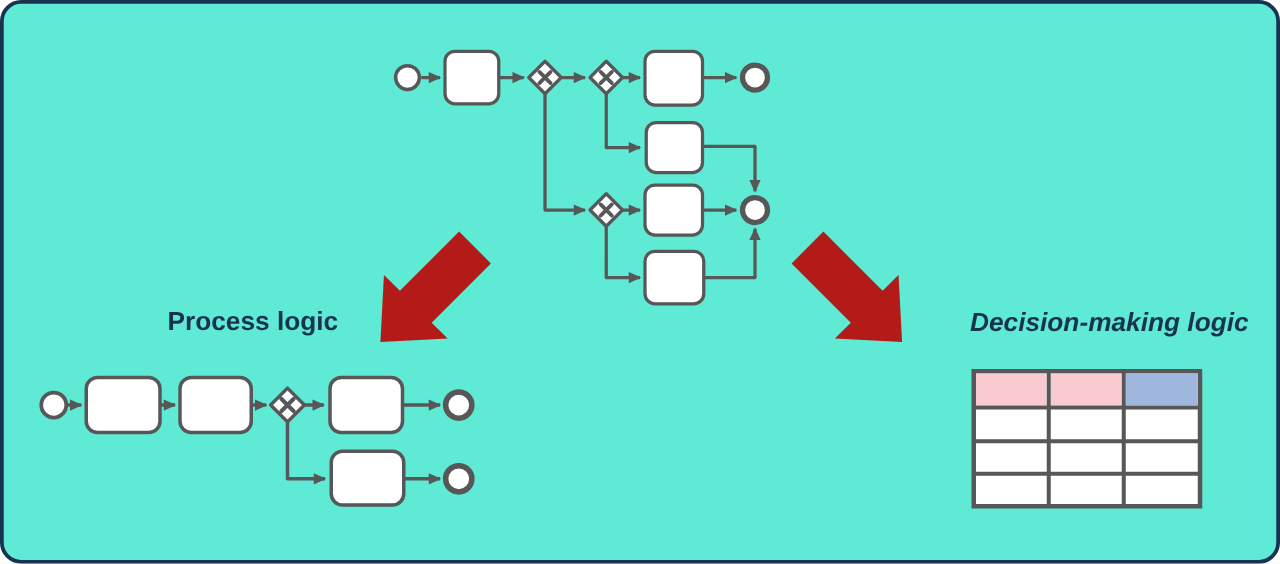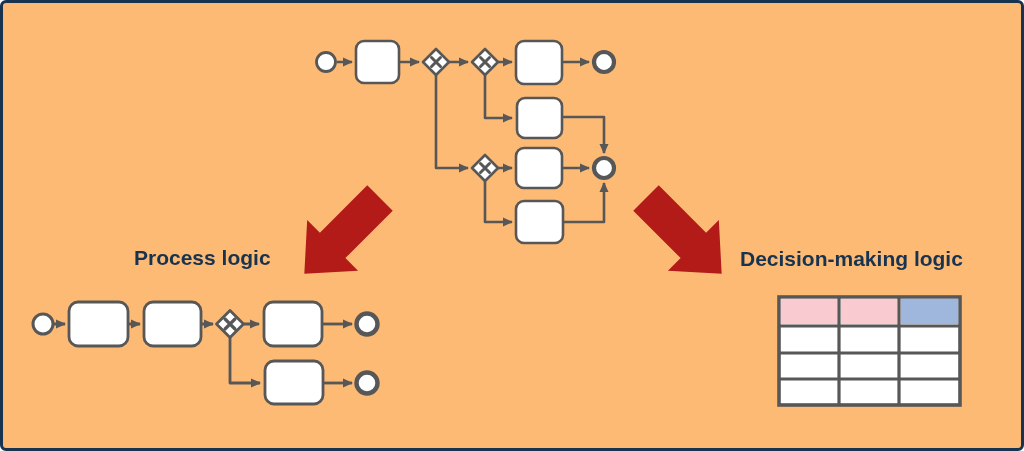--- a/index.html
+++ b/index.html
@@ -7,42 +7,42 @@
     padding: 0;
     background: #ffffff;
     font-family: "Liberation Sans", sans-serif;
   }
   .frame {
     position: relative;
     width: 1024px;
     height: 451px;
     box-sizing: border-box;
     border: 3px solid #17334F;
-    border-radius: 6px;
-    background: #fdba74;
+    border-radius: 17px;
+    background: #5eead4;
     overflow: hidden;
   }
   .frame svg {
     position: absolute;
     left: 0;
     top: 0;
     width: 1024px;
     height: 451px;
     display: block;
   }
   .label {
     position: absolute;
     font-weight: 700;
     font-size: 21px;
     line-height: 26px;
     color: #17334F;
     white-space: nowrap;
   }
   #label-process { left: 131px; top: 242px; }
-  #label-decision { left: 737px; top: 243px; }
+  #label-decision { left: 773px; top: 243px; font-style: italic; }
 </style>
 </head>
 <body>
 
 <div class="frame">
 
   <svg viewBox="0 0 1024 451">
     <defs>
       <marker id="ah" markerWidth="11" markerHeight="10" refX="9.5" refY="5" orient="auto" markerUnits="userSpaceOnUse">
         <path d="M0.5,0.5 L10.5,5 L0.5,9.5 Z" fill="#575757" stroke="none"></path>

